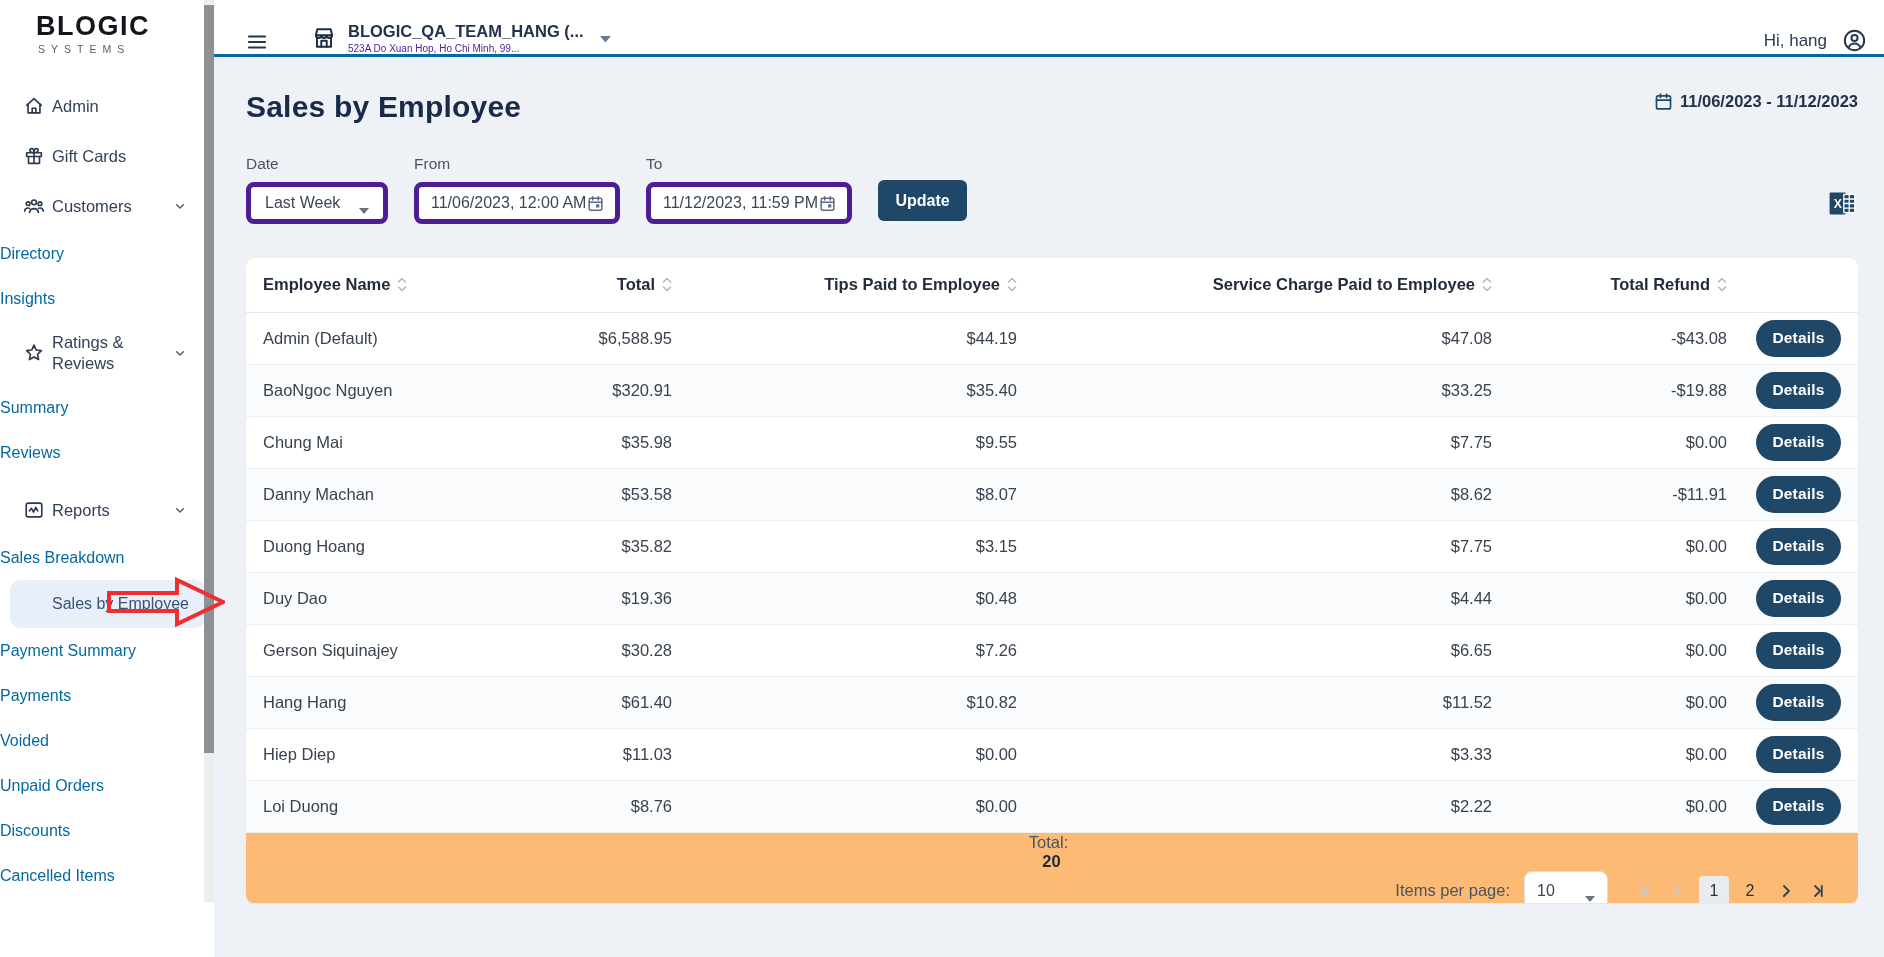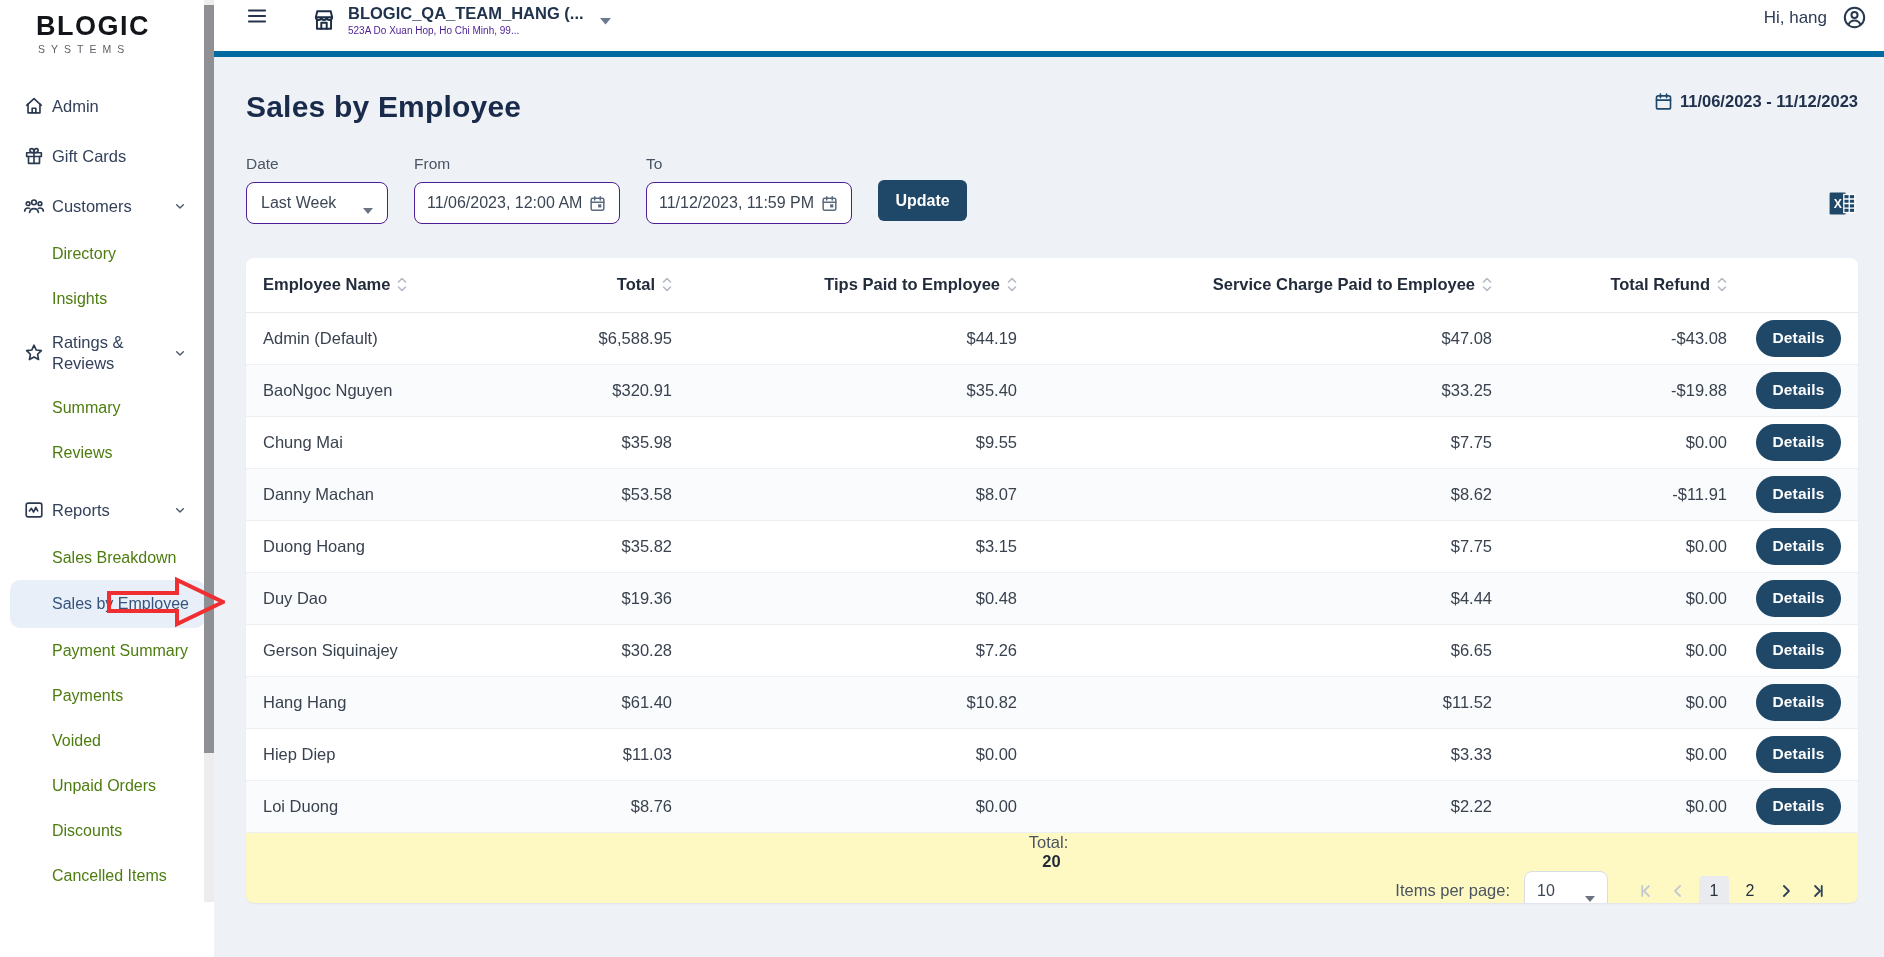--- a/index.html
+++ b/index.html
@@ -21,37 +21,37 @@
 
   .nav { padding-top:26px; }
   .nav-item { display:flex; align-items:center; position:relative; cursor:pointer; }
   .nav-item.top { height:50px; padding-left:23px; color:#33415a; font-size:16.5px; font-weight:500; }
   .nav-item.top .icon { width:22px; height:22px; margin-right:7px; color:#2b3950; flex:0 0 22px; }
   .nav-item.top .icon svg { width:22px; height:22px; display:block; }
   .nav-item.top .label { width:100px; line-height:1.25; }
   .nav-item.tall { height:64px; }
   .nav-item .chev { margin-left:auto; margin-right:26px; color:#4a5568; width:16px; height:16px; }
   .nav-item .chev svg { width:16px; height:16px; display:block; }
-  .nav-item.sub { height:45px; padding-left:52px; color:#4d7c0f; font-size:16px; }
+  .nav-item.sub { height:45px; color:#0369a1; font-size:16px; }
   .nav-item.group-gap { margin-top:10px; }
   .nav-item.sub.active {
     background:#e8eff9; border-radius:10px; margin-left:10px; margin-right:9px;
     padding-left:42px; color:#35537c; height:48px; font-weight:500;
   }
   .annotation-arrow { position:absolute; right:-20px; top:50%; transform:translateY(-50%); pointer-events:none; z-index:30; }
 
   .sb-track { position:absolute; right:0; top:0; width:10px; height:902px; background:#ededee; }
   .sb-thumb { position:absolute; right:0; top:5px; width:10px; height:748px; background:#8f9093; }
 
   
   .main { flex:1; display:flex; flex-direction:column; background:#eef2f7; min-width:0; }
 
   .topbar {
-    height:57px; background:#fff; display:flex; align-items:flex-start;
-    padding:4px 16px 0 31px; border-bottom:6px solid #0369a1; flex:0 0 57px;
+    height:57px; background:#fff; display:flex; align-items:flex-end;
+    padding:4px 16px 0 31px; border-bottom:3px solid #0369a1; flex:0 0 57px;
   }
   .hamburger { width:24px; height:24px; color:#25364a; cursor:pointer; }
   .hamburger svg { width:24px; height:24px; display:block; }
   .store { display:flex; align-items:center; margin-left:42px; cursor:pointer; }
   .store-icon { width:26px; height:26px; color:#1c2e44; margin-right:11px; }
   .store-icon svg { width:26px; height:26px; display:block; }
   .store-name { font-size:16.5px; font-weight:700; color:#20334d; line-height:1.15; }
   .store-addr { font-size:10px; color:#4c1d95; margin-top:2px; }
   .store-caret { margin-left:16px; color:#6b7a8f; width:11px; }
   .topbar-right { margin-left:auto; display:flex; align-items:center; }
@@ -65,39 +65,39 @@
   .page-title { font-size:30px; font-weight:800; color:#192a4a; line-height:44px; margin:0; letter-spacing:.2px; }
   .date-range { margin-left:auto; display:flex; align-items:center; gap:6px; margin-top:6px; cursor:pointer; }
   .date-range .cal { width:21px; height:21px; color:#20486b; }
   .date-range .cal svg { width:21px; height:21px; display:block; }
   .date-range-text { font-size:16.5px; font-weight:700; color:#22324d; }
 
   .filters-row { display:flex; align-items:flex-start; margin-bottom:34px; }
   .field { margin-right:26px; }
   .field-label { font-size:15.5px; color:#4a5462; margin-bottom:9px; }
   .control {
-    background:#fff; border:1px solid #4c1d95; border-radius:8px; height:42px;
+    background:#fff; border:5px solid #4c1d95; border-radius:8px; height:42px;
     display:flex; align-items:center; font-size:16px; color:#3c4654; cursor:pointer;
   }
   .control.select-date { width:142px; padding:0 14px; }
   .control.dt { width:206px; padding:0 12px; cursor:text; }
   .control .value { white-space:nowrap; }
   .control .caret { margin-left:auto; color:#6b7280; width:10px; height:6px; }
   .control .cal { margin-left:auto; width:19px; height:19px; color:#5a6b80; cursor:pointer; }
   .control .cal svg { width:19px; height:19px; display:block; }
   .update-btn {
     border:none; background:#1f4768; color:#fff; font-weight:700; font-size:16px;
     font-family:"Liberation Sans",sans-serif;
     width:89px; height:41px; border-radius:6px; cursor:pointer; margin-top:25px;
   }
   .excel { margin-left:auto; align-self:flex-end; margin-bottom:5px; width:31px; height:31px; cursor:pointer; }
   .excel svg { width:31px; height:31px; display:block; }
 
   
-  .card { background:#fef9c3; border-radius:8px; box-shadow:0 1px 2px rgba(16,24,40,.06); overflow:hidden; }
+  .card { background:#fdba74; border-radius:8px; box-shadow:0 1px 2px rgba(16,24,40,.06); overflow:hidden; }
   table { width:100%; border-collapse:collapse; table-layout:fixed; }
   col.c-name{width:280px;} col.c-total{width:150px;} col.c-tips{width:345px;}
   col.c-service{width:475px;} col.c-refund{width:235px;} col.c-action{width:127px;}
   thead th {
     height:54px; font-size:16.5px; font-weight:700; color:#232c3b;
     border-bottom:1px solid #e7ebef; padding:0; cursor:pointer; background:#fff;
   }
   th .th-inner { display:inline-flex; align-items:center; gap:7px; }
   th.left { text-align:left; padding-left:17px; }
   th.right { text-align:right; padding-right:4px; }

